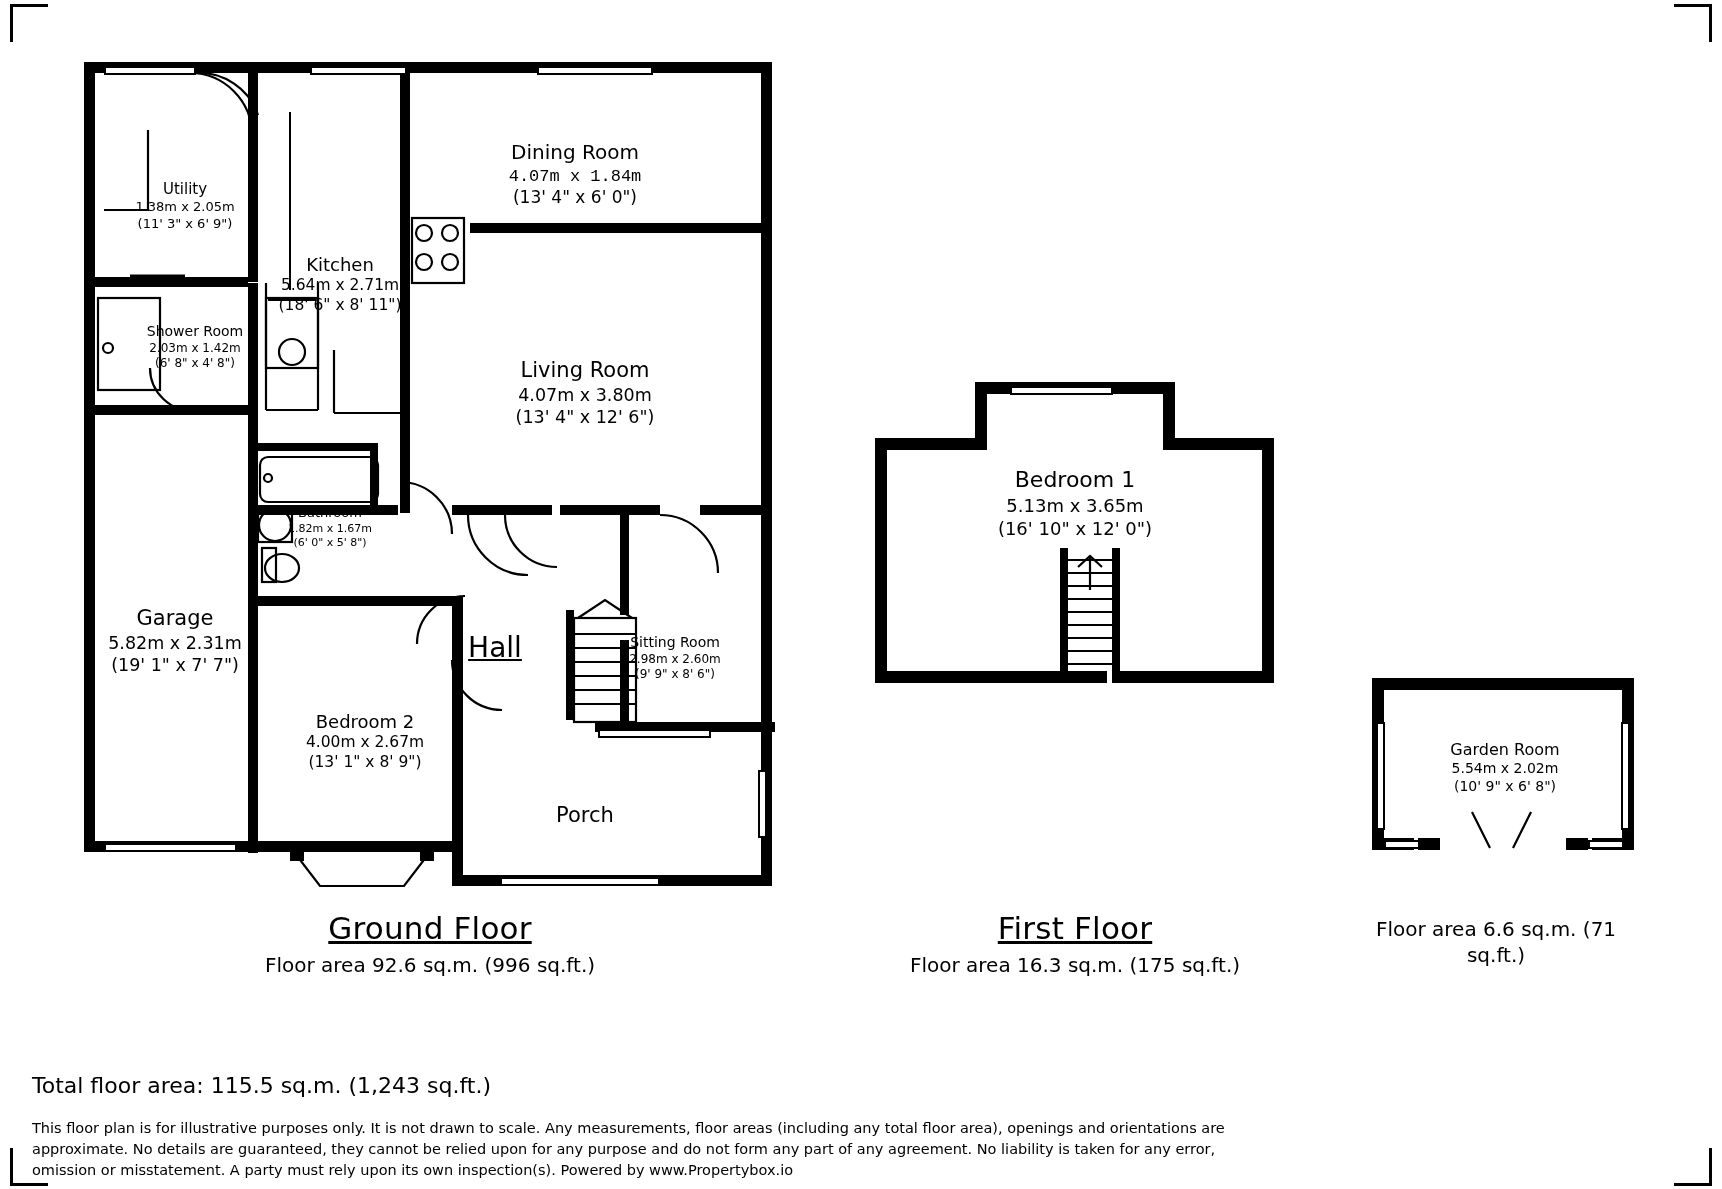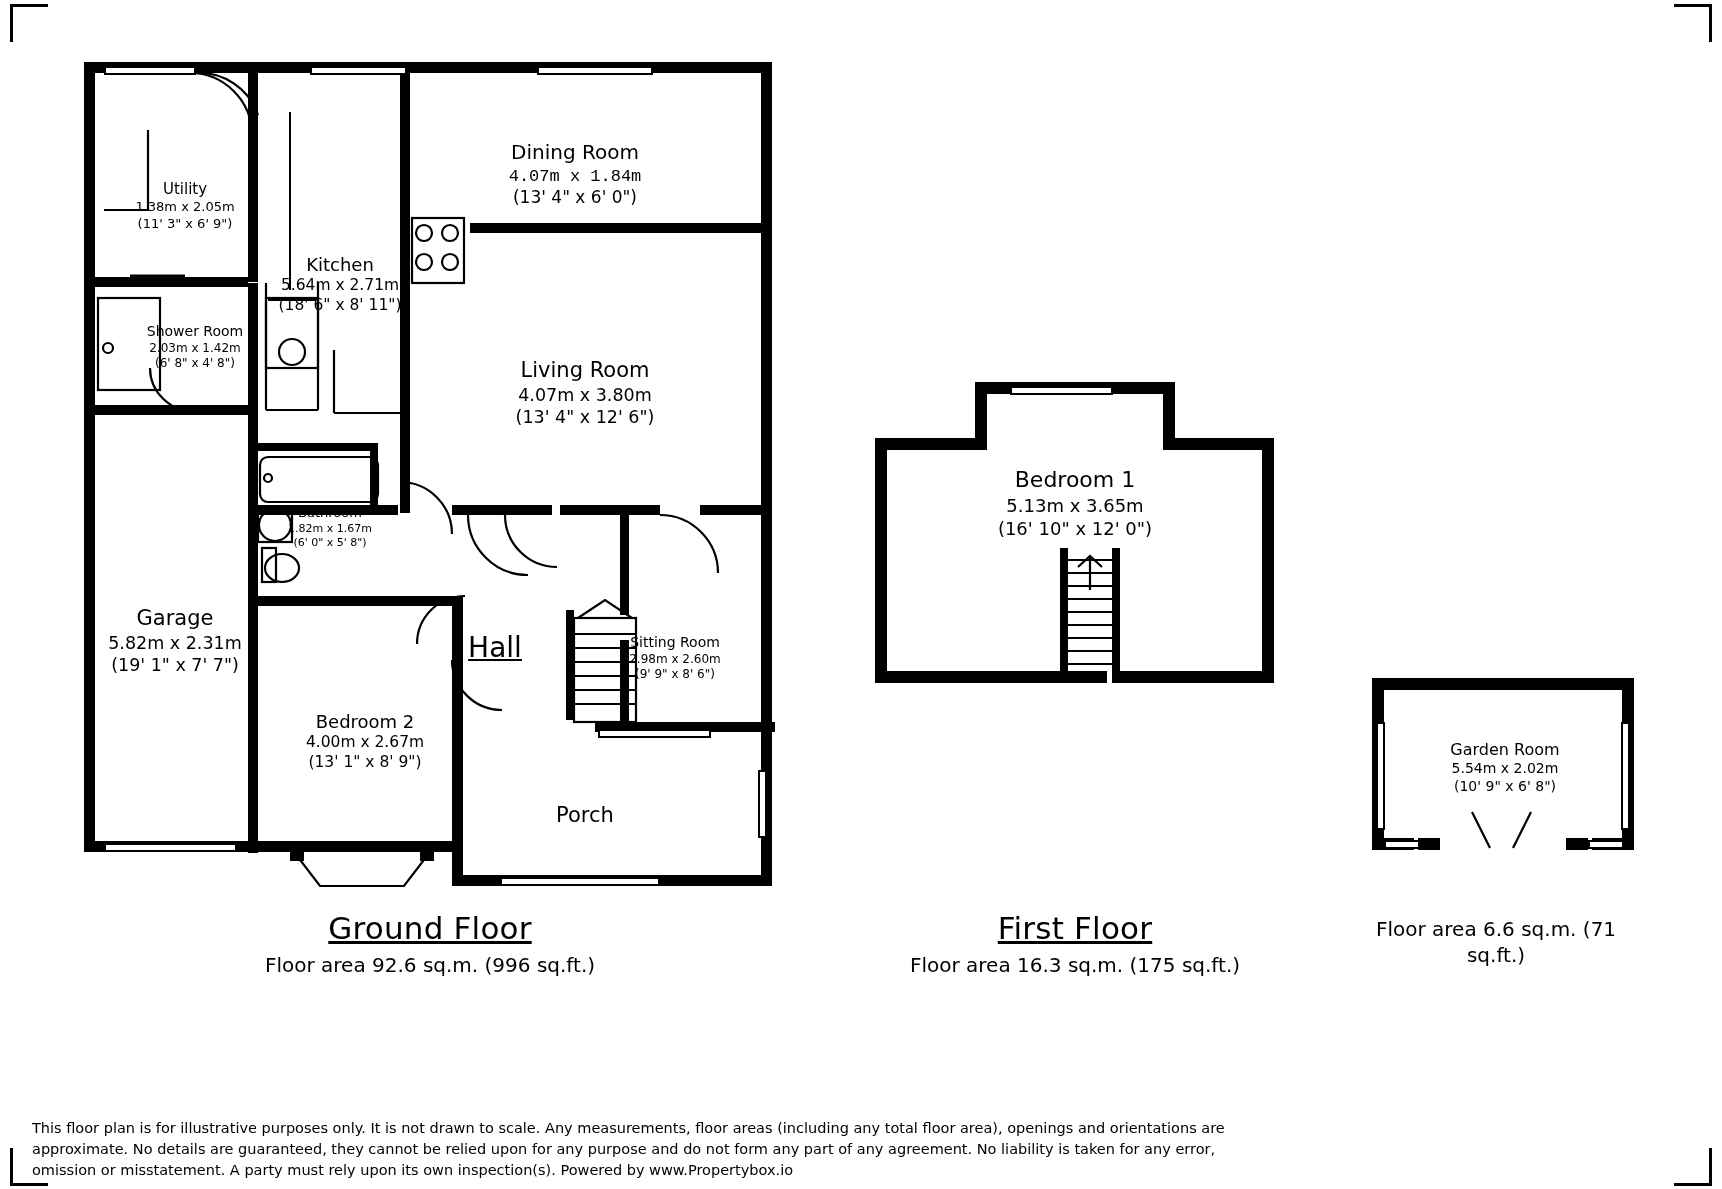--- a/index.html
+++ b/index.html
@@ -299,16 +299,17 @@
 
   <div class="floor-title" style="left:825px;top:910px;width:500px;">
     <div class="t">First Floor</div>
     <div class="a">Floor area 16.3 sq.m. (175 sq.ft.)</div>
   </div>
 
   <div class="floor-title" style="left:1346px;top:910px;width:300px;">
     <div class="a">Floor area 6.6 sq.m. (71 sq.ft.)</div>
   </div>
 
+  <div class="total" style="left:32px;top:1073px;">Total floor area: 115.5 sq.m. (1,243 sq.ft.)</div>
 
   <div class="disclaimer" style="left:32px;top:1118px;">This floor plan is for illustrative purposes only. It is not drawn to scale. Any measurements, floor areas (including any total floor area), openings and orientations are approximate. No details are guaranteed, they cannot be relied upon for any purpose and do not form any part of any agreement. No liability is taken for any error, omission or misstatement. A party must rely upon its own inspection(s). Powered by www.Propertybox.io</div>
 
 </div>
 
 </body></html>

